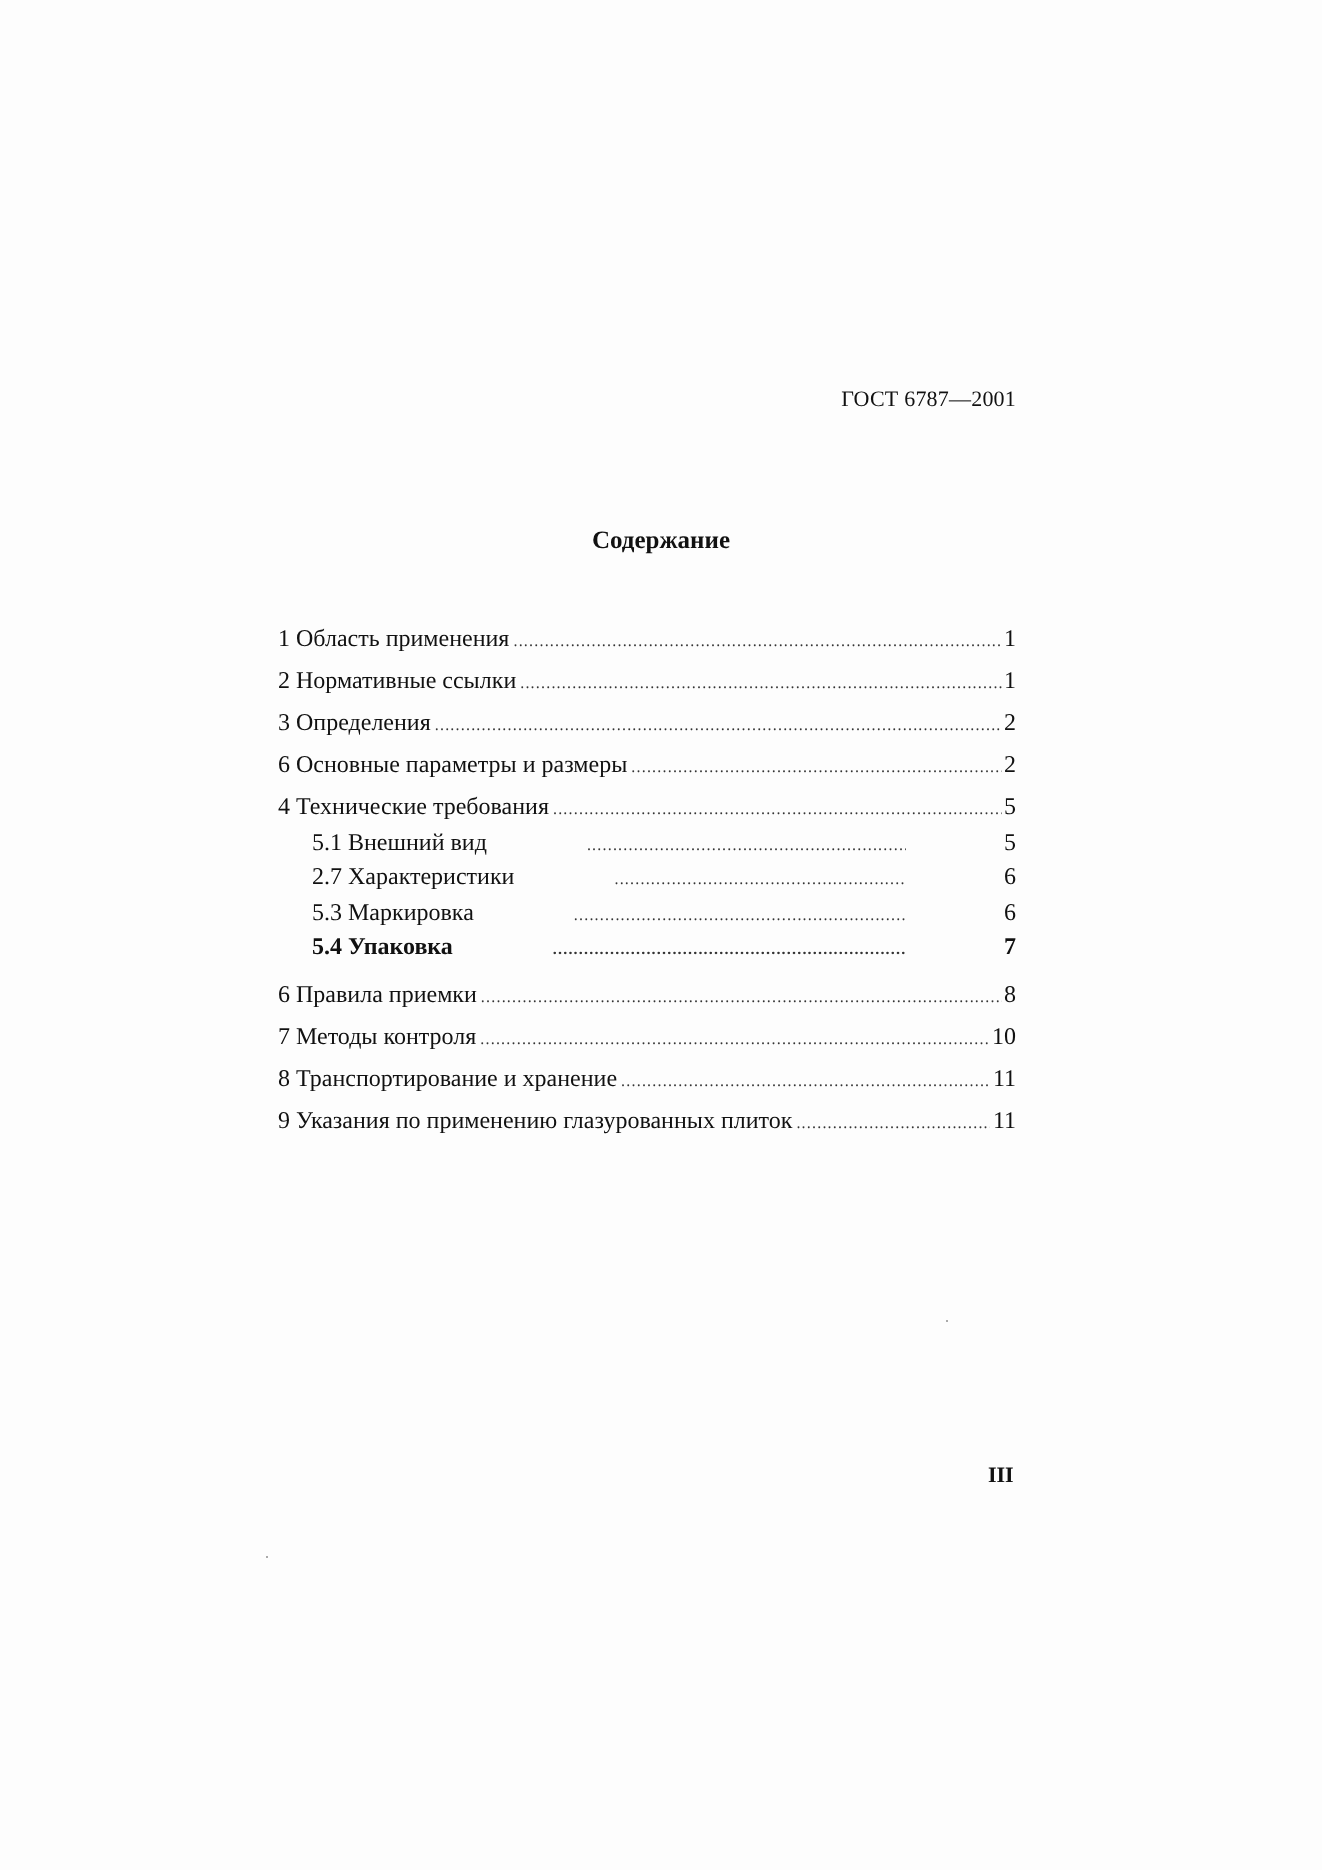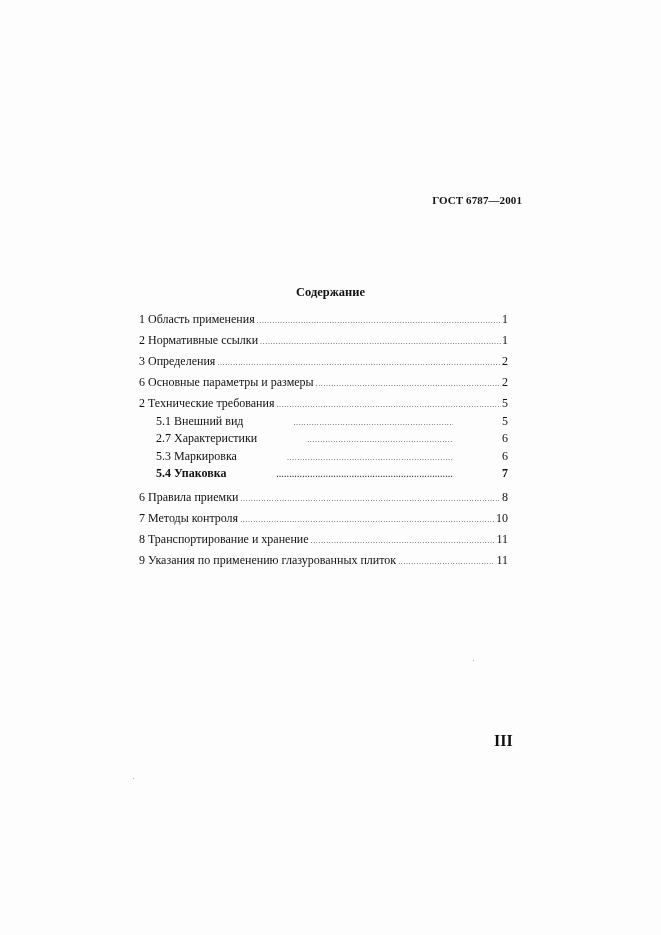--- a/index.html
+++ b/index.html
@@ -6,32 +6,31 @@
   body {
     width: 661px; height: 935px;
     background: #fdfdfd;
     position: relative;
     overflow: hidden;
     font-family: "Liberation Serif", "DejaVu Serif", serif;
     color: #111;
   }
   .std-code {
     position: absolute;
-    top: 194px; right: 139px;
-    font-weight: bold;
+    top: 194px; right: 153px;
+    font-weight: normal;
     font-size: 11px;
     letter-spacing: 0.1px;
   }
   .toc-title {
     position: absolute;
     top: 263px; left: 0; width: 661px;
     text-align: center;
     font-weight: bold;
     font-size: 12.5px;
-    margin-top: 22px;
   }
   .toc {
     position: absolute;
     left: 139px; top: 311px;
     width: 369px;
     font-size: 12px;
   }
   .row {
     display: flex;
     align-items: baseline;
@@ -50,21 +49,21 @@
     color: #333;
   }
   .dots::before {
     content: "...........................................................................................................................................................................................................";
   }
   .page { flex: 0 0 auto; padding-left: 1px; }
   .folio {
     position: absolute;
     top: 732px; left: 494px;
     font-weight: bold;
-    font-size: 16px;
+    font-size: 11px;
   }
   .speck { position: absolute; width: 1px; height: 1px; background: #aaa; }
 </style>
 </head>
 <body>
 
 <div class="std-code">ГОСТ 6787—2001</div>
 
 <div class="toc-title">Содержание</div>
 
@@ -83,21 +82,21 @@
     <span class="label">3 Определения</span>
     <span class="dots"></span>
     <span class="page">2</span>
   </div>
   <div class="row">
     <span class="label">6 Основные параметры и размеры</span>
     <span class="dots"></span>
     <span class="page">2</span>
   </div>
   <div class="row" style="height:17.5px">
-    <span class="label">2 Технические требования</span>
+    <span class="label">4 Технические требования</span>
     <span class="dots"></span>
     <span class="page">5</span>
   </div>
   <div class="row sub">
     <span class="label">5.1 Внешний вид</span>
     <span class="dots"></span>
     <span class="page">5</span>
   </div>
   <div class="row sub">
     <span class="label">2.7 Характеристики</span>

